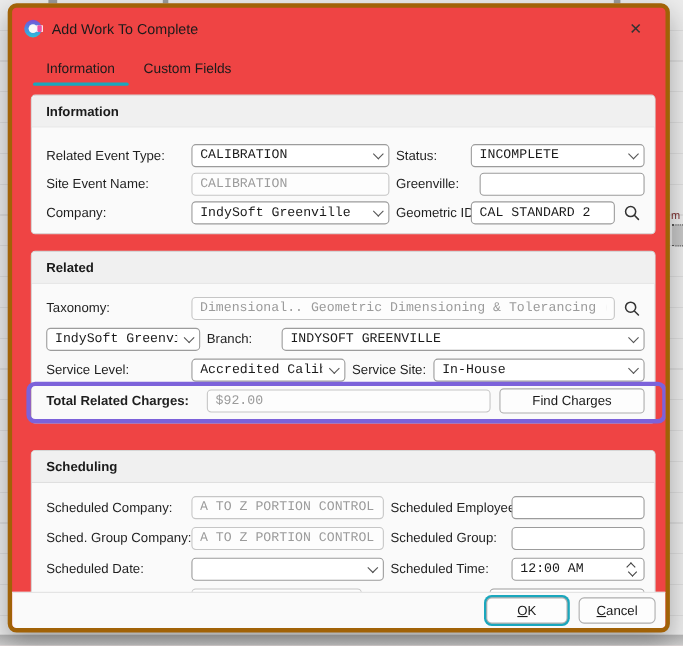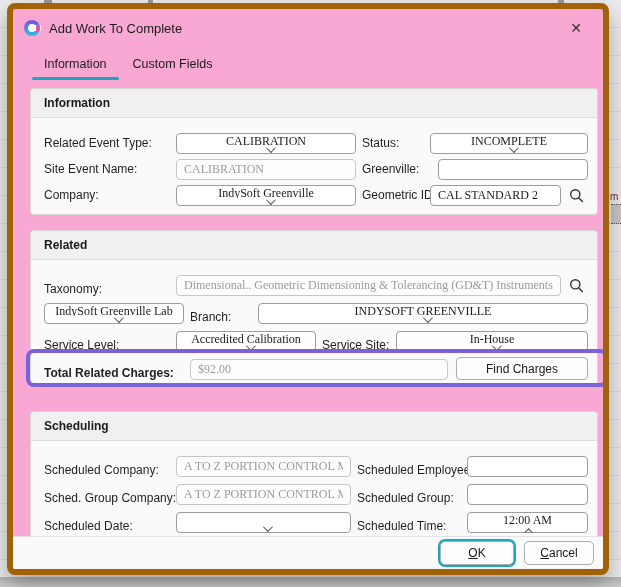--- a/index.html
+++ b/index.html
@@ -13,21 +13,21 @@
   }
   
   .bg-bottom-band{position:absolute;left:0;right:0;top:577px;height:10px;background:linear-gradient(180deg,#b4b4b4,#cfcfcf);}
   .bg-edge-text{position:absolute;left:610px;top:191px;font-size:10px;color:#7c2d2d;white-space:nowrap;}
   .bg-edge-row{position:absolute;left:611px;top:204px;width:10px;height:20px;background:#c7c7c7;border-top:1px dotted #555;border-bottom:1px dotted #555;}
   .bg-top-mark{position:absolute;top:0;height:3px;background:#9a9a9a;}
 
   
   .dialog{
     position:absolute;left:7px;top:3px;width:602px;height:572px;
-    background:#f9a8d4;border:6px solid #a16207;border-radius:8px;
+    background:#ef4444;border:4px solid #a16207;border-radius:8px;
     box-shadow:0 10px 24px rgba(0,0,0,.30);overflow:hidden;
   }
   .titlebar{position:relative;height:38px;display:flex;align-items:center;padding-left:11px;}
   .logo{position:relative;width:16px;height:16px;border-radius:50%;
     background:linear-gradient(180deg,#7a4fd4 0%,#4f86e0 45%,#2bc0d8 100%);flex:0 0 auto;}
   .logo::before{content:"";position:absolute;inset:4px;background:#f9f9f9;border-radius:50%;}
   .logo::after{content:"";position:absolute;right:-1px;top:5px;width:6px;height:6px;background:#f9f9f9;}
   .logo .dot{position:absolute;right:0;top:5px;width:4px;height:6px;background:#ef4fa0;border-radius:1px;z-index:2;}
   .title{margin-left:9px;font-size:13px;color:#1b1b1b;}
   .close{position:absolute;right:13px;top:6px;width:28px;height:26px;border:none;background:transparent;
@@ -41,27 +41,27 @@
   .group{position:absolute;left:17px;width:568px;background:#fafafa;border:1px solid #d6d6d6;border-radius:4px;}
   .group-hd{height:29px;line-height:28px;background:#f0f0f0;border-bottom:1px solid #dcdcdc;
     border-radius:4px 4px 0 0;padding-left:13px;font-size:12px;font-weight:700;color:#1a1a1a;}
   .group-bd{padding:8px 9px 6px 13px;}
   .g-info{top:11px;height:127px}
   .g-info .group-bd{padding-top:12px}
   .g-service{top:153px;height:157px}
   .g-sched{top:334px;height:176px}
 
   .row{display:flex;align-items:center;height:26px;}
-  .g-service .row,.g-sched .row{height:28px;align-items:flex-end;}
+  .g-service .row,.g-sched .row{height:28px;}
   .lbl{width:132px;flex:0 0 auto;font-size:12px;color:#1f1f1f;white-space:nowrap;overflow:hidden;}
   .lbl2{width:64px;flex:0 0 auto;margin-left:6px;margin-right:4px;font-size:12px;color:#1f1f1f;white-space:nowrap;}
   .lbl2w{width:106px;}
   .lbl.bold{font-weight:700;}
   .txt,.combo,.spin{height:21px;border:1px solid #9c9c9c;border-radius:4px;background:#fff;
-    font-size:12px;color:#1a1a1a;padding:0 7px;font-family:Liberation Serif, serif;flex-direction:column;}
+    font-size:12px;color:#1a1a1a;padding:0 7px;font-family:Liberation Mono, monospace;}
   .txt{width:100%;}
   .f1{width:180px;flex:0 0 auto;}
   .f1n{width:140px;flex:0 0 auto;}
   .f1s{width:175px;flex:0 0 auto;}
   .f2{flex:1 1 auto;min-width:0;}
   .ro{color:#9b9b9b;border-color:#c6c6c6;background:#fdfdfd;}
   .combo{display:flex;align-items:center;justify-content:space-between;cursor:pointer;overflow:hidden;}
   .combo .val{white-space:nowrap;overflow:hidden;flex:1 1 auto;}
   .chev{flex:0 0 auto;width:7px;height:7px;border:solid #555;border-width:0 1.4px 1.4px 0;
     transform:rotate(45deg) translateY(-2px);margin-left:6px;}

